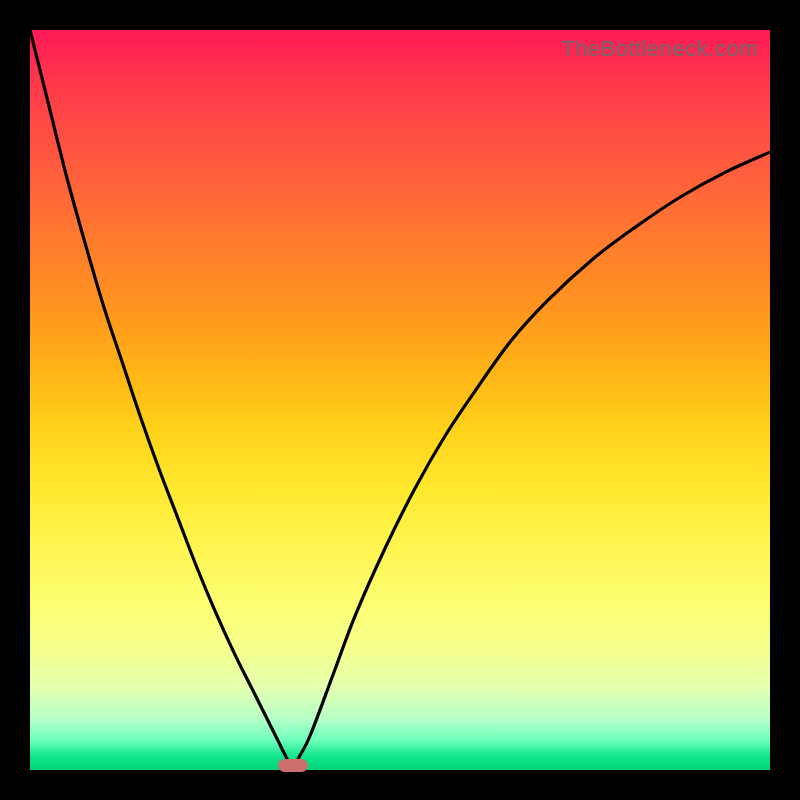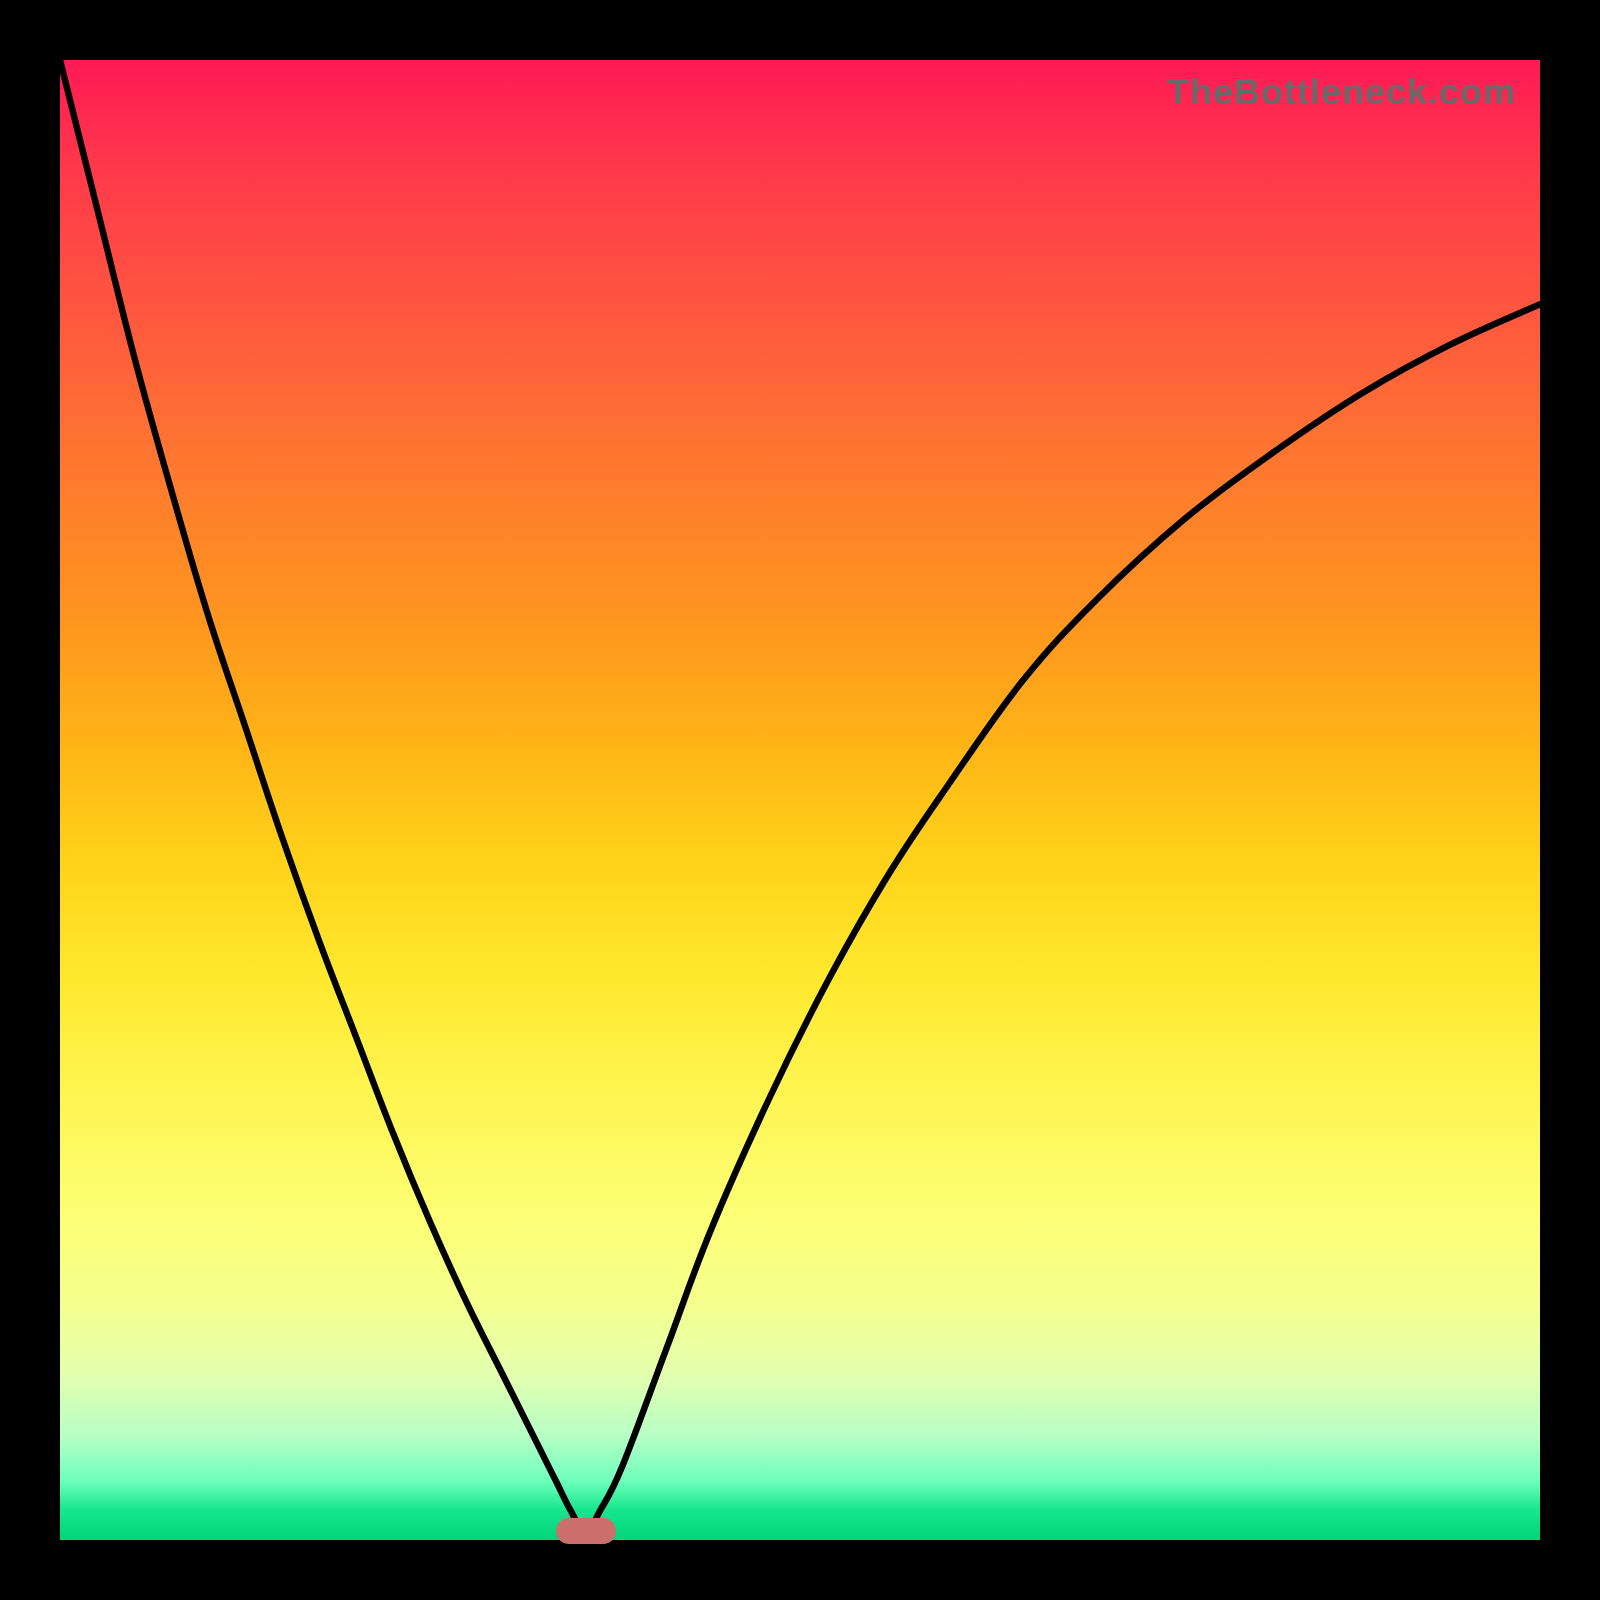--- a/index.html
+++ b/index.html
@@ -40,23 +40,23 @@
       #6effbb 96%,
       #16e68e 98%,
       #00d577 100%
     );
   }
   .watermark {
     position: absolute;
     top: 6px;
     right: 12px;
     color: #6a6a6a;
-    font-size: 18px;
+    font-size: 22px;
     letter-spacing: 0.5px;
-    font-weight: 700;
+    font-weight: 400;
     user-select: none;
   }
   svg.curve {
     position: absolute;
     left: 0;
     top: 0;
     width: 740px;
     height: 740px;
     pointer-events: none;
   }

